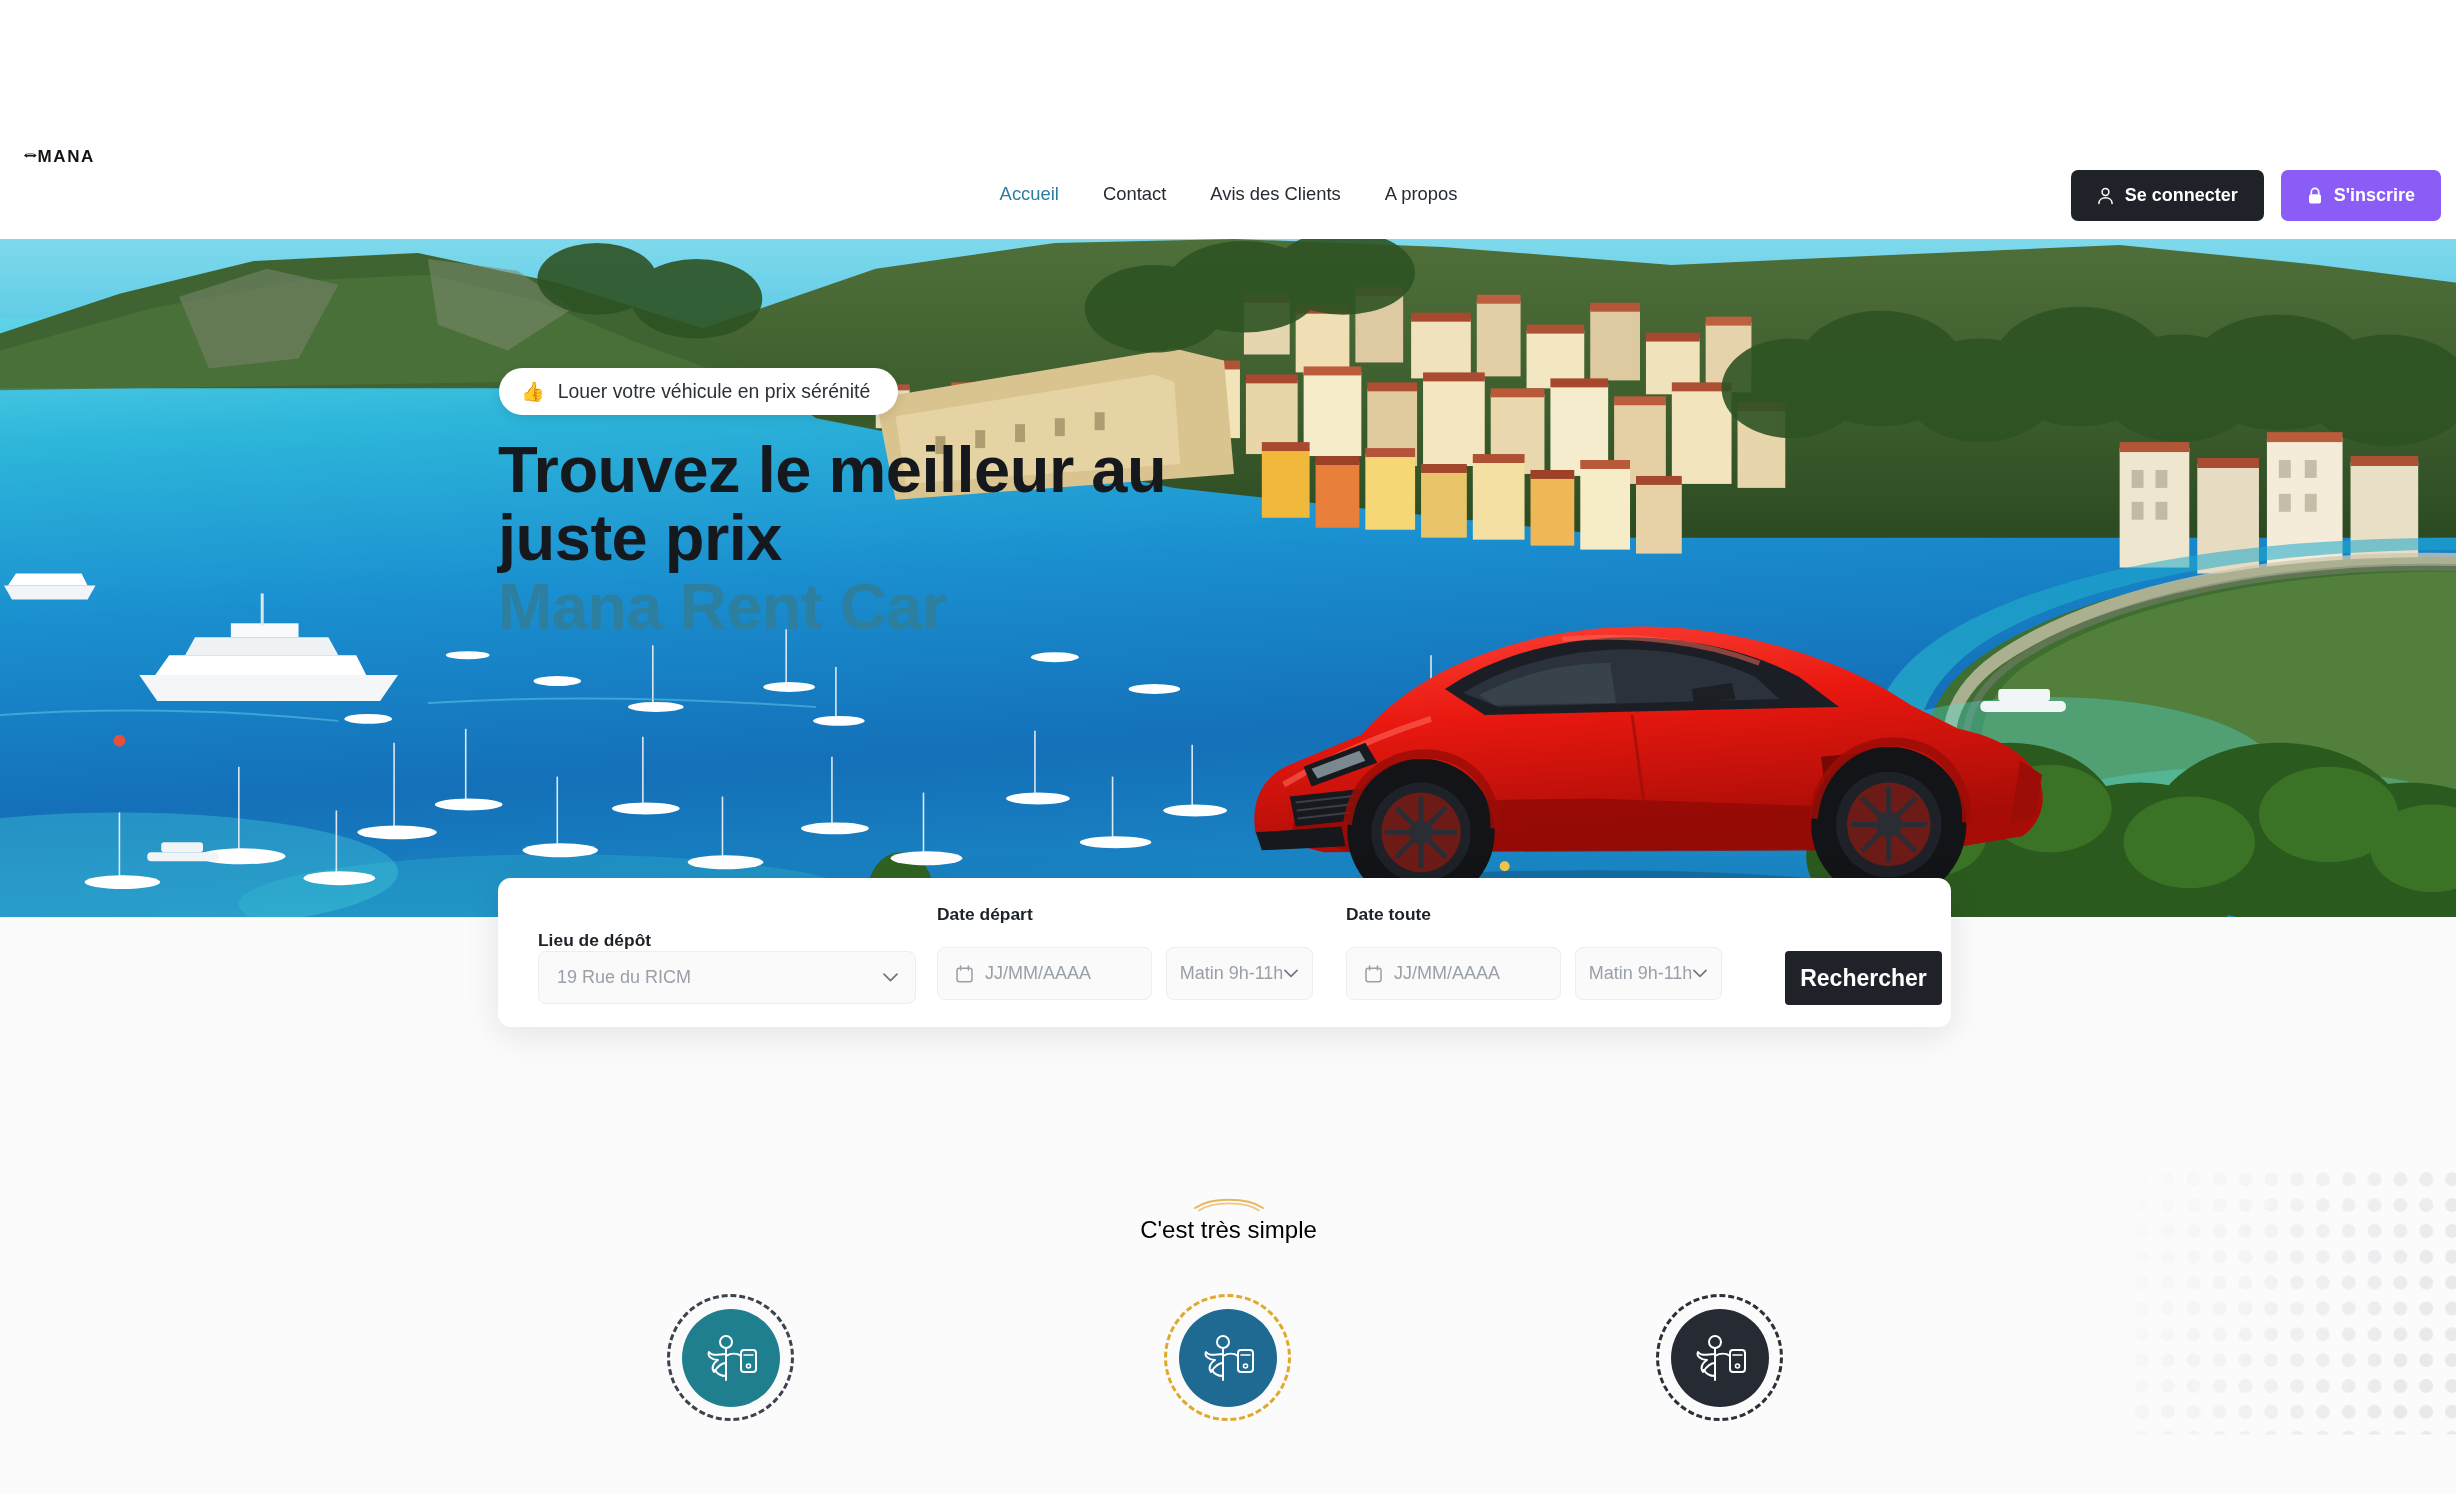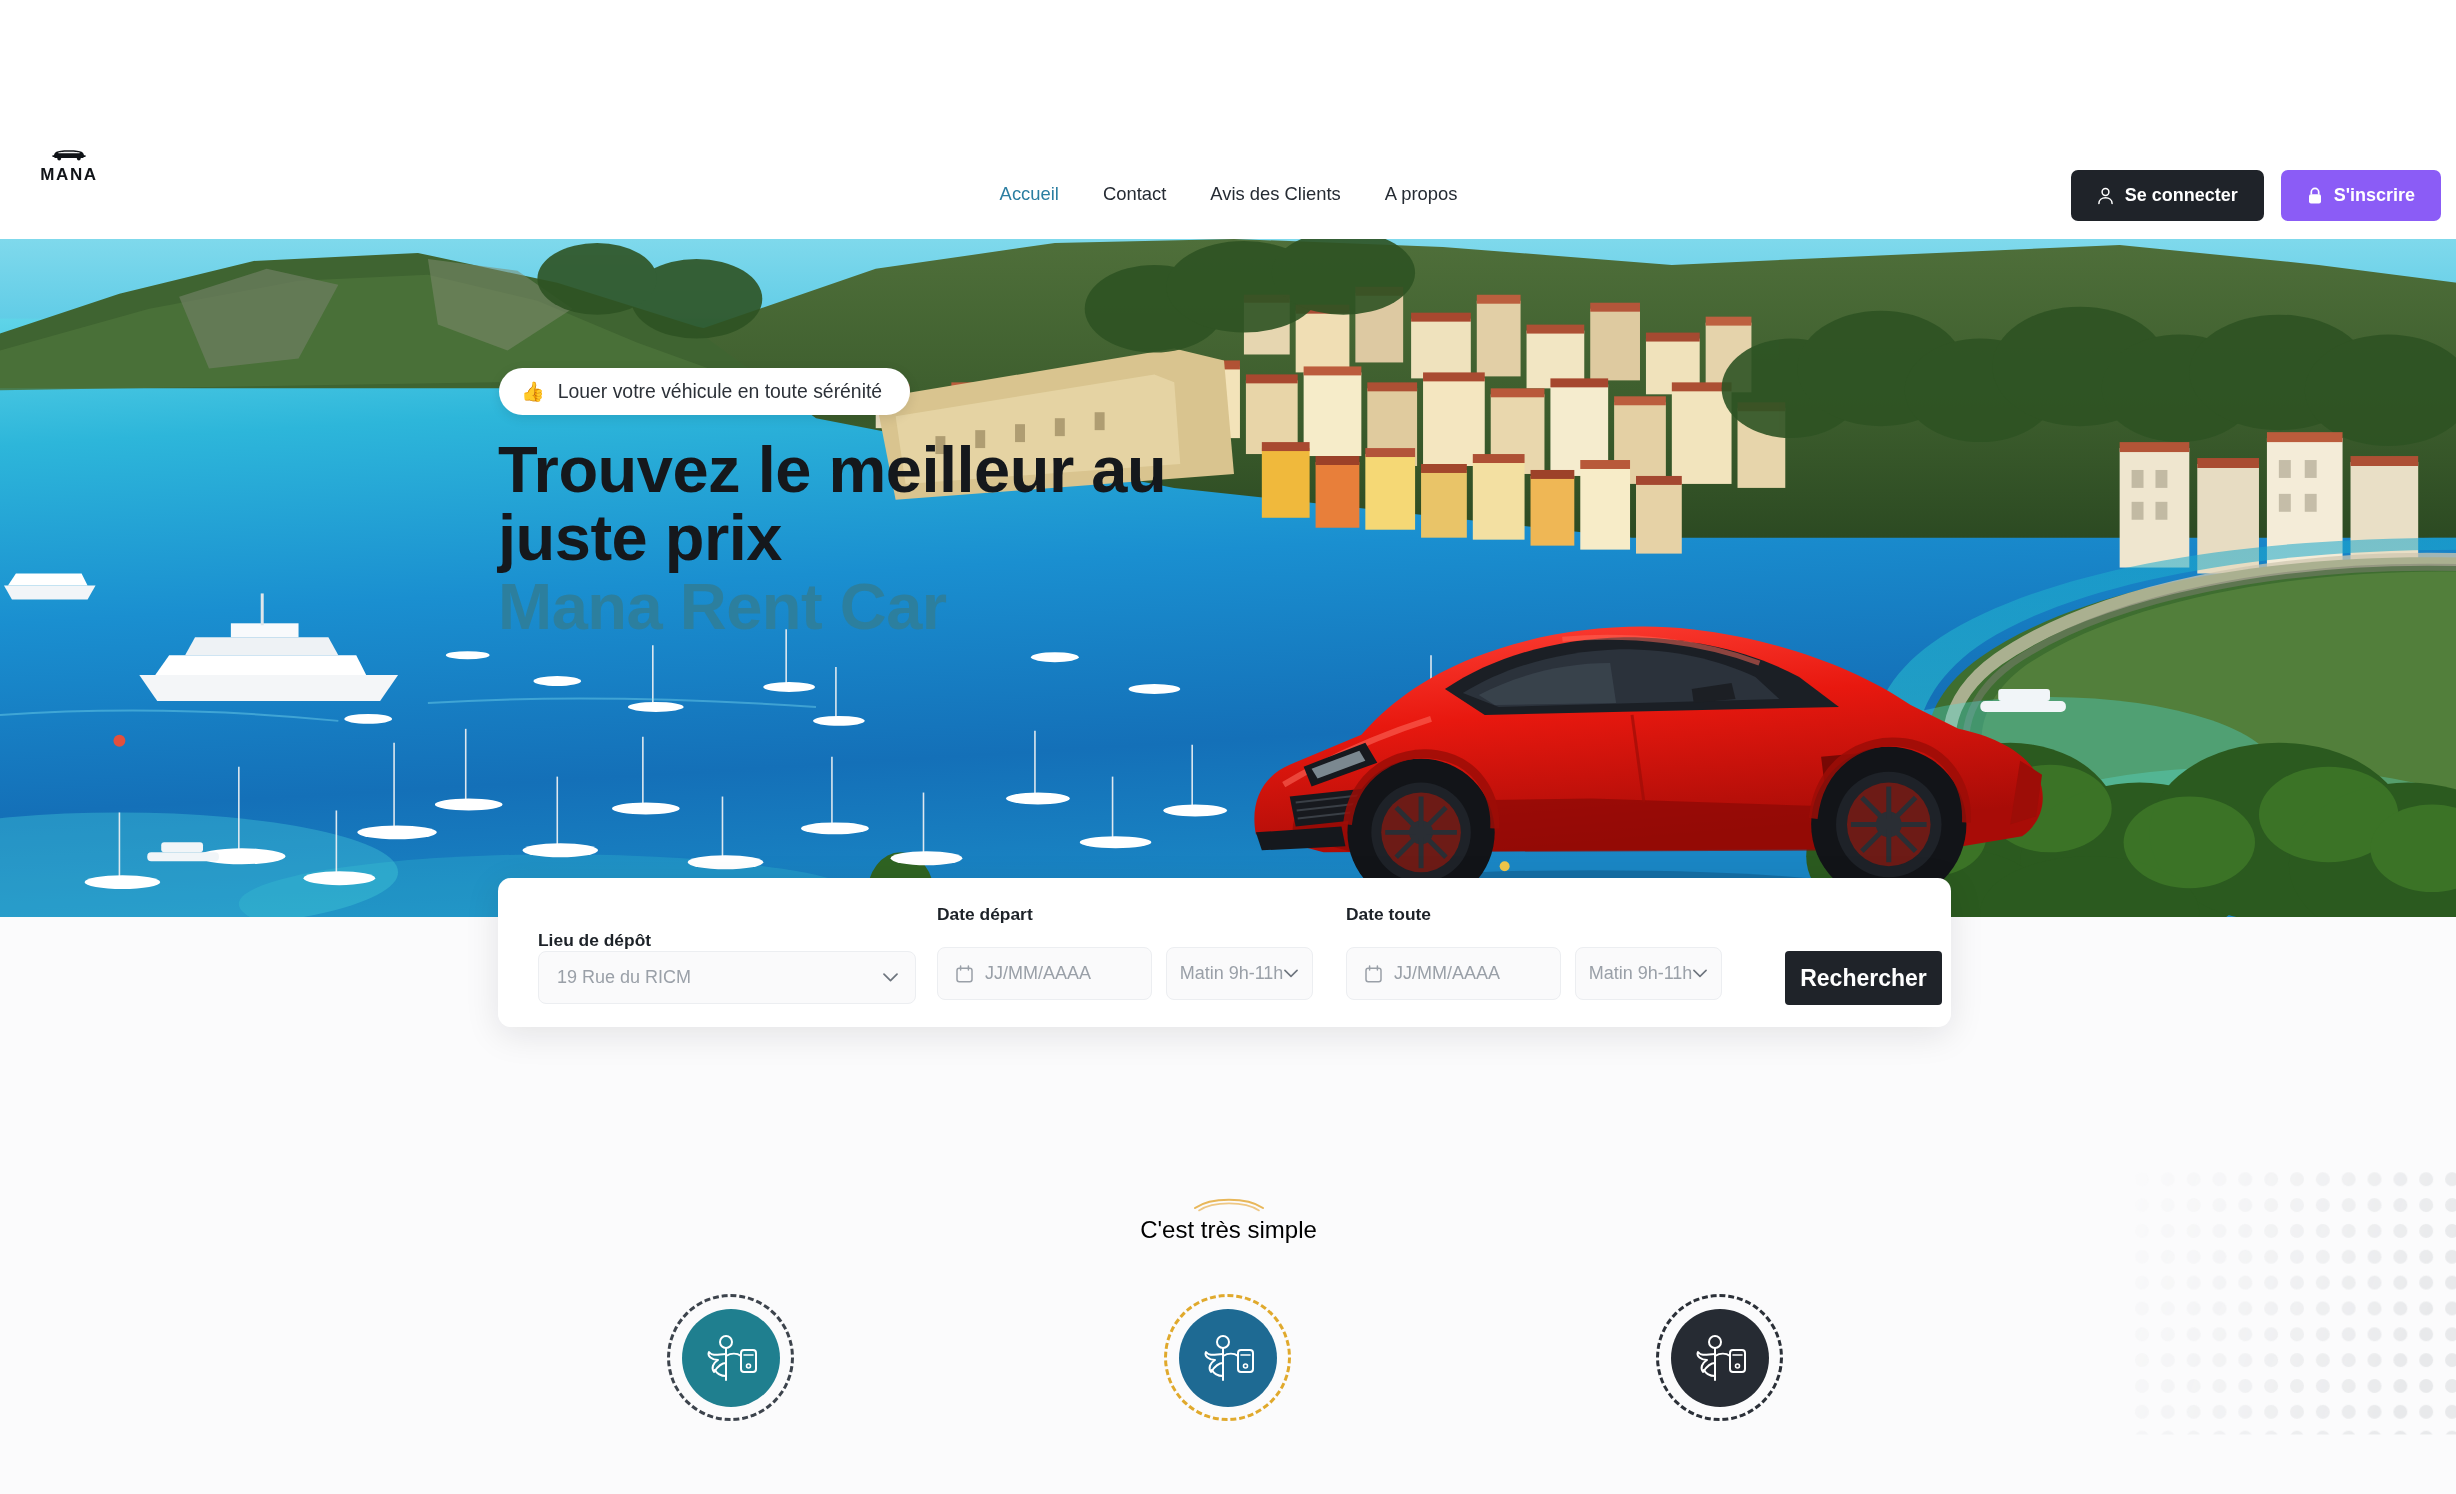--- a/index.html
+++ b/index.html
@@ -15,22 +15,22 @@
 
   
   .top-gutter { position: absolute; left: 0; top: 0; width: 2457px; height: 151px; background: #ffffff; }
 
   
   .header {
     position: absolute; left: 0; top: 151px; width: 2457px; height: 88px;
     background: #ffffff; z-index: 40;
   }
   .logo-block {
-    position: absolute; left: 33px; top: -6px;
-    display: flex; flex-direction: column; align-items: center; width: 72px;
+    position: absolute; left: 23px; top: -6px;
+    display: flex; flex-direction: row; align-items: center; width: 72px;
   }
   .logo-car { width: 38px; height: 18px; display: block; }
   .logo-word {
     font-size: 17px; font-weight: 700; letter-spacing: 1.6px; color: #111418;
     line-height: 1; margin-top: 3px; font-family: "Liberation Sans", sans-serif;
   }
 
   .nav {
     position: absolute; left: 50%; transform: translateX(-50%); top: 28px;
     display: flex; align-items: center; gap: 0;
@@ -521,21 +521,21 @@
         </g>
 
         <path d="M1354 588 C1360 536 1404 512 1444 518 C1482 524 1504 556 1502 592" fill="none" stroke="#9c0d07" stroke-width="9" opacity=".85"></path>
         <path d="M1822 582 C1828 526 1872 500 1914 506 C1956 512 1978 548 1976 586" fill="none" stroke="#9c0d07" stroke-width="9" opacity=".85"></path>
       </g>
     </svg>
 
     <div class="hero-content">
       <div class="badge">
         <span class="badge-thumb">👍</span>
-        <span class="badge-text">Louer votre véhicule en toute sérénité</span>
+        <span class="badge-text">Louer votre véhicule en prix sérénité</span>
       </div>
 
       <h1 class="hero-title">
         <span>Trouvez le meilleur au</span>
         <span>juste prix</span>
         <span class="accent">Mana Rent Car</span>
       </h1>
 
     </div>
   </div>

